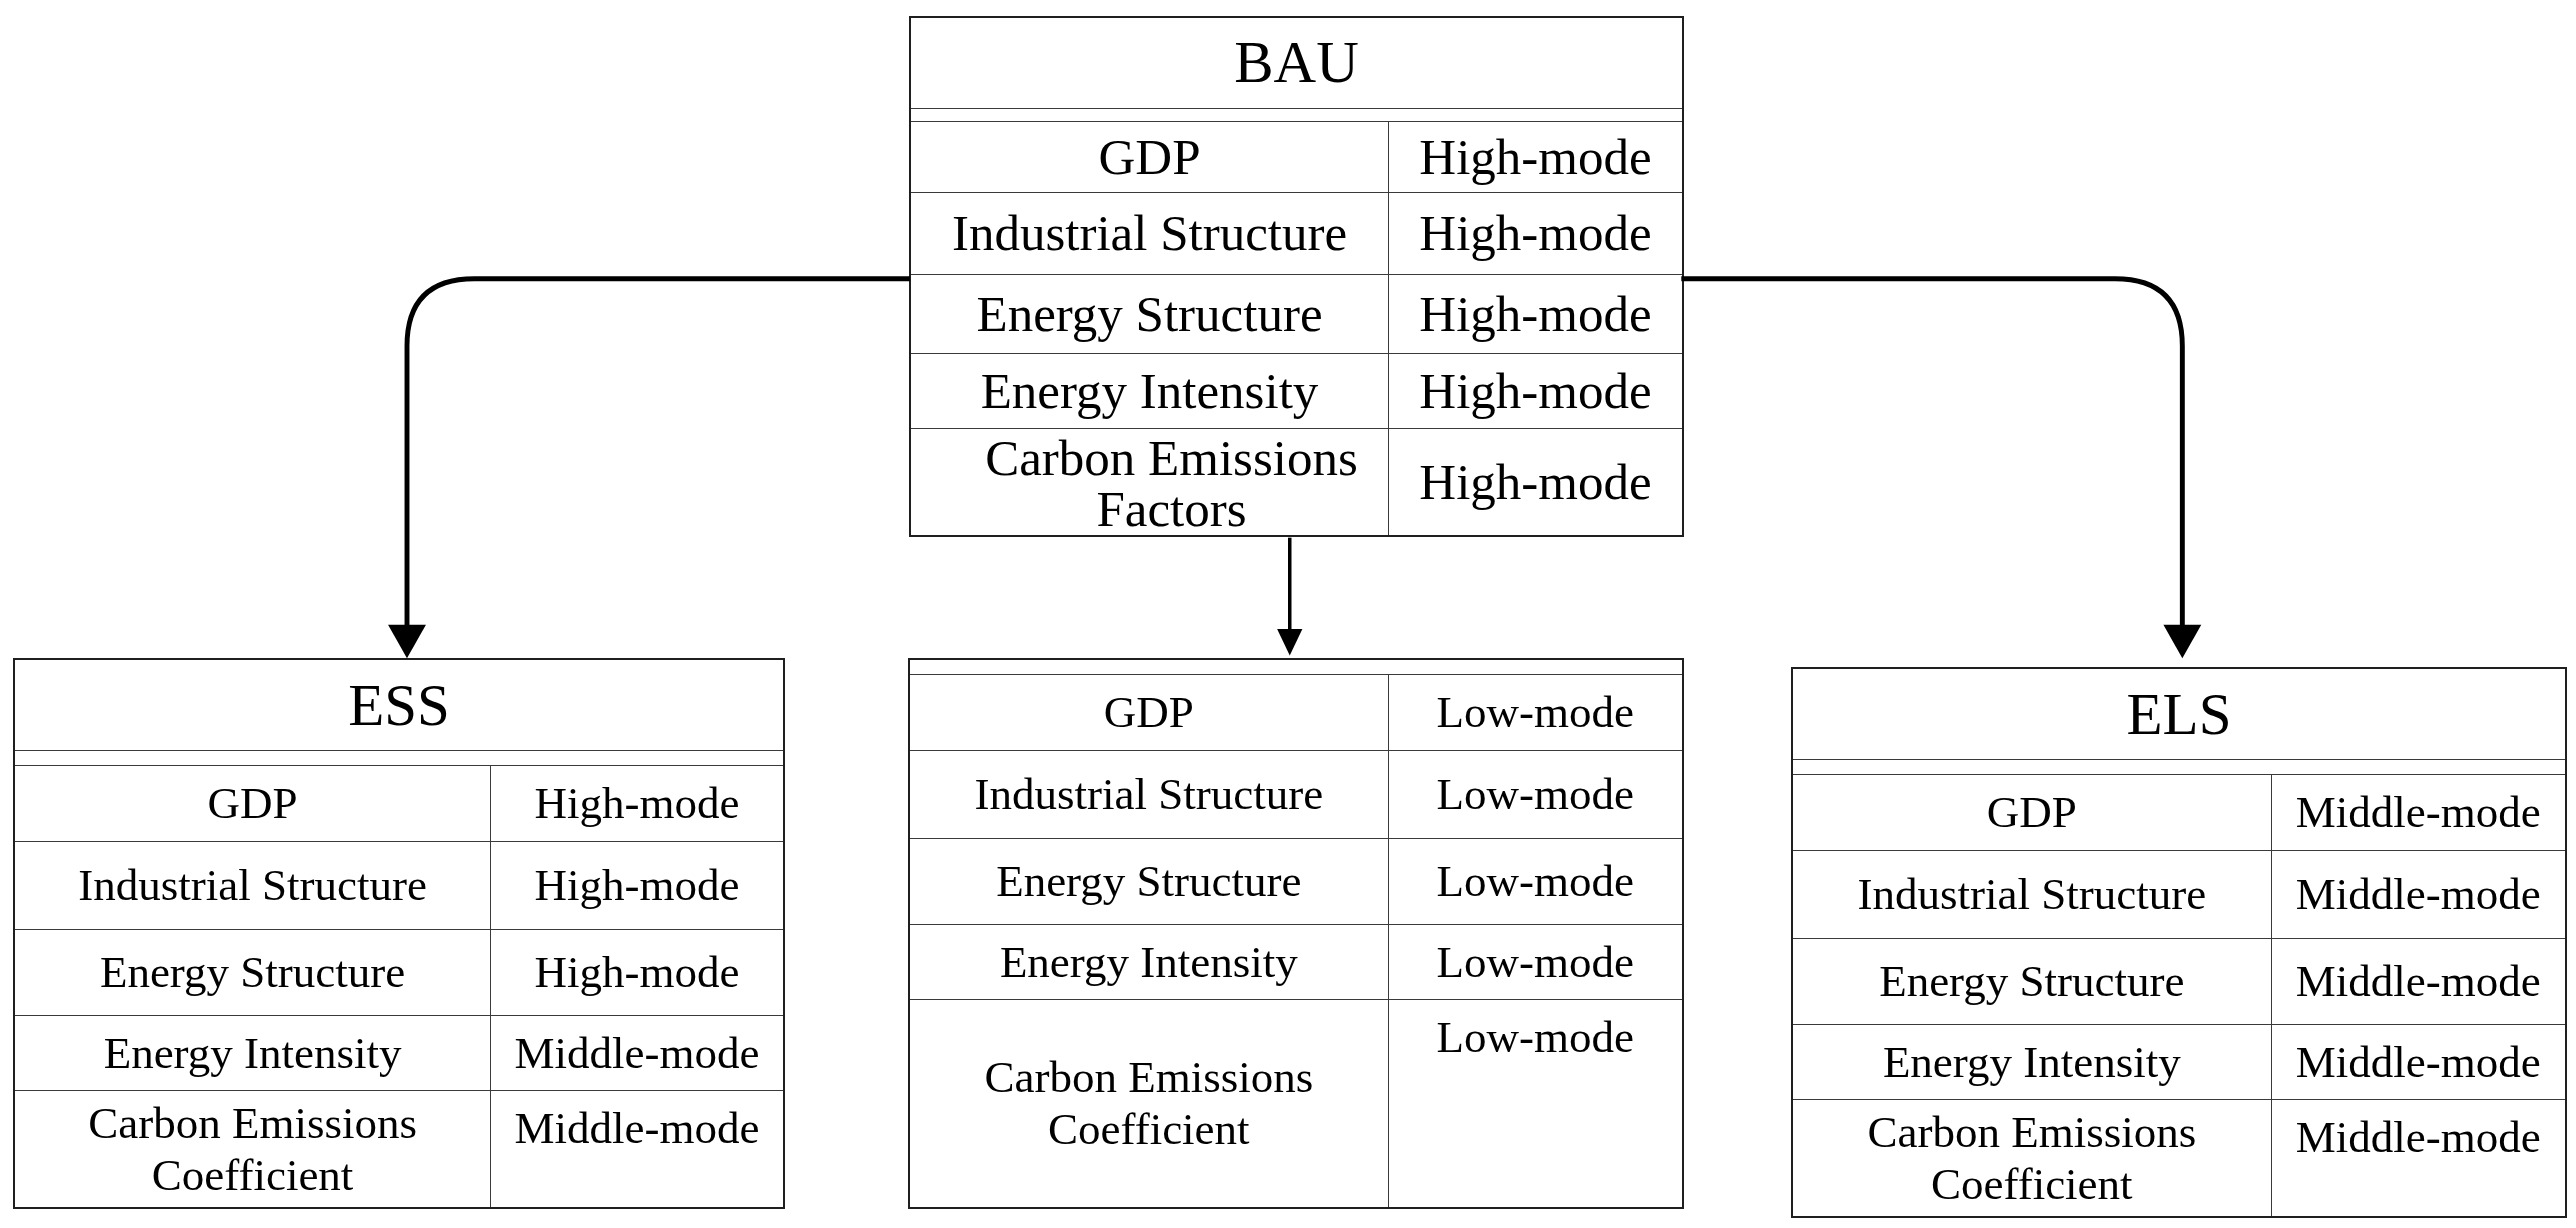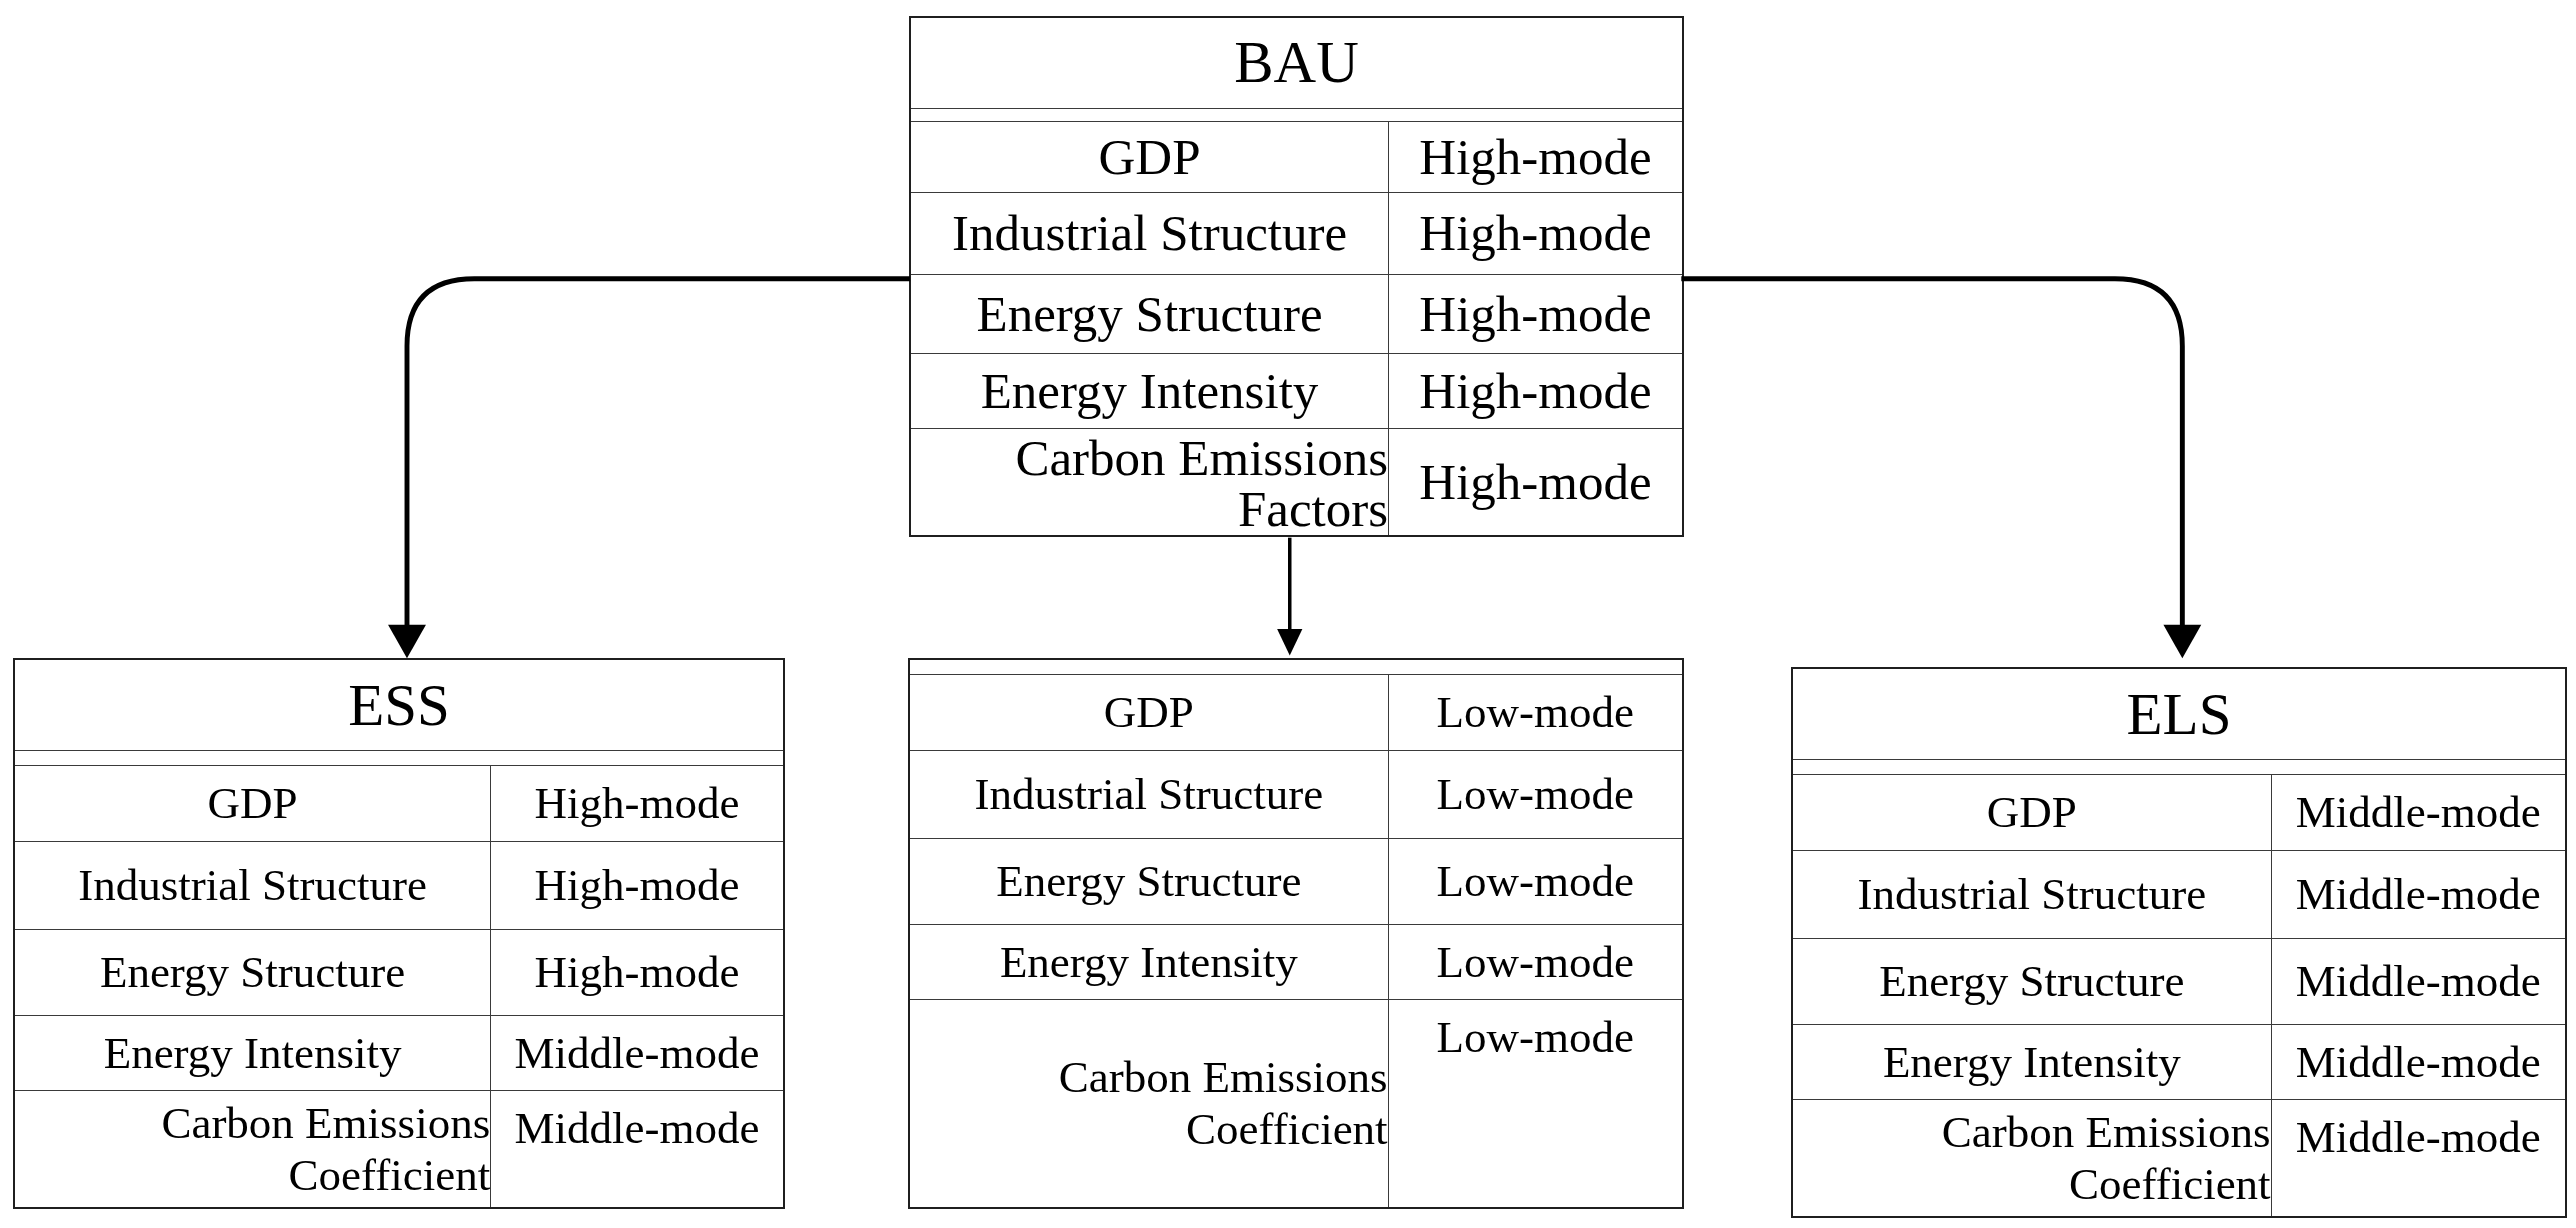--- a/index.html
+++ b/index.html
@@ -35,21 +35,21 @@
   }
   .scen-row { display: flex; box-sizing: border-box; }
   .scen-row + .scen-row { border-top: 1.4px solid #3a3a3a; }
   .cell-label {
     box-sizing: border-box;
     width: 62%;
     border-right: 1.4px solid #3a3a3a;
     display: flex;
     align-items: center;
     justify-content: center;
-    text-align: right;
+    text-align: center;
   }
   .cell-value {
     box-sizing: border-box;
     width: 38%;
     display: flex;
     align-items: center;
     justify-content: center;
     text-align: left;
   }
 

